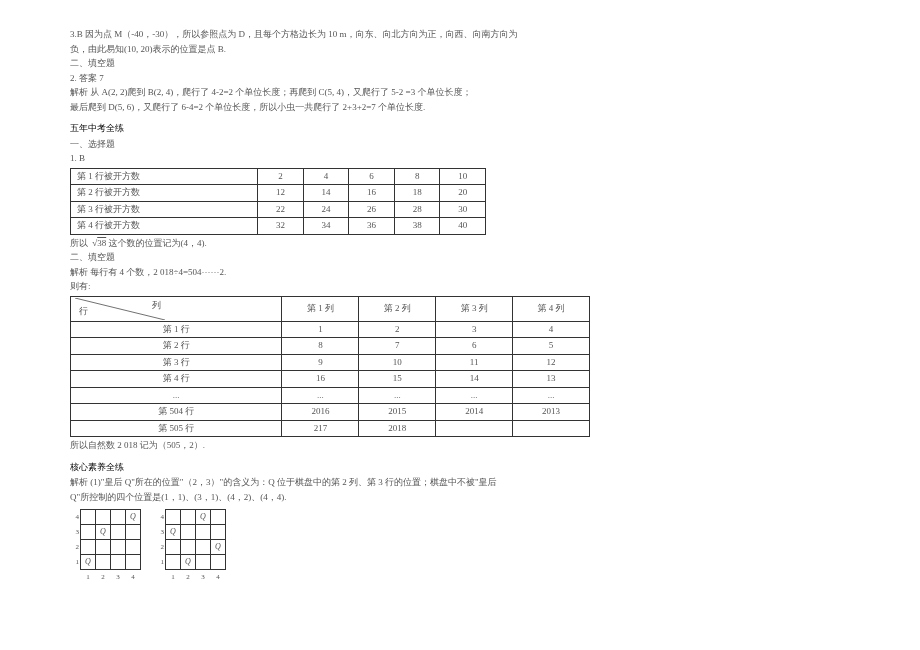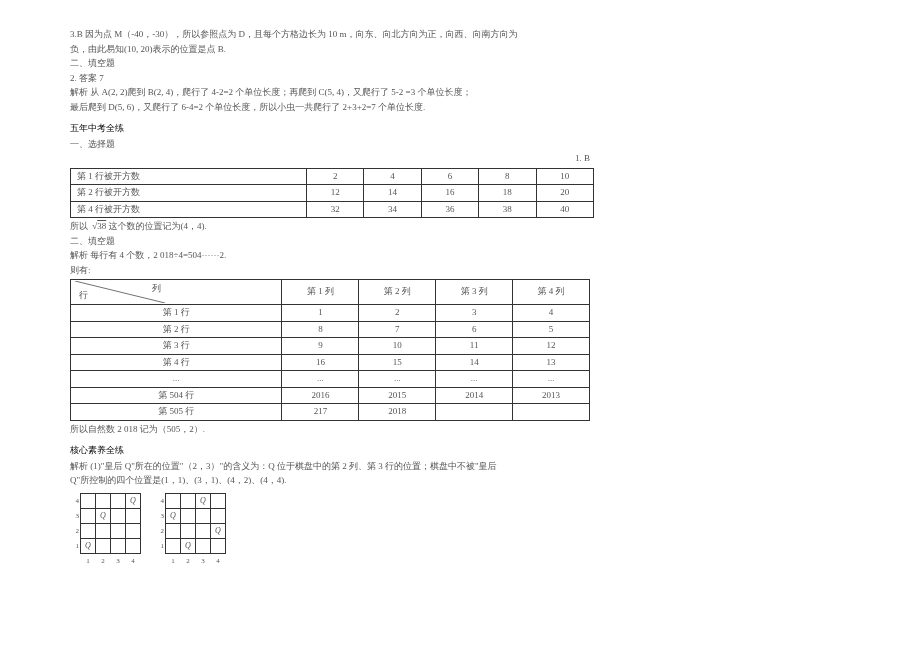--- a/index.html
+++ b/index.html
@@ -1,20 +1,20 @@
 <!DOCTYPE html>
 <html><head>
 <meta charset="utf-8">
 <style>
   body { margin:0; padding:0; background:#fff; font-family:"SimSun","宋体",serif; color:#333; }
   .page { width:920px; height:650px; margin:0 auto; padding:28px 70px 10px 70px; box-sizing:border-box; font-size:9px; line-height:1.5; color:#555; }
   .para { margin:0 0 1px 0; }
   .sect { color:#000; font-weight:normal; margin:8px 0 2px 0; }
   table { border-collapse:collapse; margin:2px 0; }
-  .t1 { width:524px; }
+  .t1 { width:416px; }
   .t1 td,.t1 th { border:1px solid #333; padding:1px 4px; text-align:center; font-size:9px; font-weight:normal; }
   .t1 th { text-align:left; padding-left:6px; }
   .t2 { width:520px; }
   .t2 td,.t2 th { border:1px solid #333; padding:1px 4px; text-align:center; font-size:9px; font-weight:normal; }
   .t2 .rowlabel { text-align:center; }
   .diagcell { position:relative; width:90px; height:22px; }
   .diagcell .a { position:absolute; right:4px; top:1px; }
   .diagcell .b { position:absolute; left:4px; bottom:1px; }
   .diagcell svg { position:absolute; left:0; top:0; }
   .sqrt { display:inline-block; position:relative; padding-left:2px; }
@@ -32,39 +32,47 @@
 
   <p class="para">3.B 因为点 M（-40，-30），所以参照点为 D，且每个方格边长为 10 m，向东、向北方向为正，向西、向南方向为</p>
   <p class="para">负，由此易知(10, 20)表示的位置是点 B.</p>
   <p class="para">二、填空题</p>
   <p class="para">2. 答案 7</p>
   <p class="para">解析 从 A(2, 2)爬到 B(2, 4)，爬行了 4-2=2 个单位长度；再爬到 C(5, 4)，又爬行了 5-2 =3 个单位长度；</p>
   <p class="para">最后爬到 D(5, 6)，又爬行了 6-4=2 个单位长度，所以小虫一共爬行了 2+3+2=7 个单位长度.</p>
 
   <p class="sect">五年中考全练</p>
   <p class="para">一、选择题</p>
-  <p class="para" style="text-align:right;width:520px">1. B</p>
+  <p class="para" style="text-align:left;width:520px">1. B</p>
 
   <table class="t1">
     <tbody>
         <tr>
       <th>第 1 行被开方数</th>
       <td>2</td>
       <td>4</td>
       <td>6</td>
       <td>8</td>
       <td>10</td>
     </tr>
     <tr>
       <th>第 2 行被开方数</th>
       <td>12</td>
       <td>14</td>
       <td>16</td>
       <td>18</td>
       <td>20</td>
+    </tr>
+    <tr>
+      <th>第 3 行被开方数</th>
+      <td>22</td>
+      <td>24</td>
+      <td>26</td>
+      <td>28</td>
+      <td>30</td>
     </tr>
     <tr>
       <th>第 4 行被开方数</th>
       <td>32</td>
       <td>34</td>
       <td>36</td>
       <td>38</td>
       <td>40</td>
     </tr>
   </tbody>

